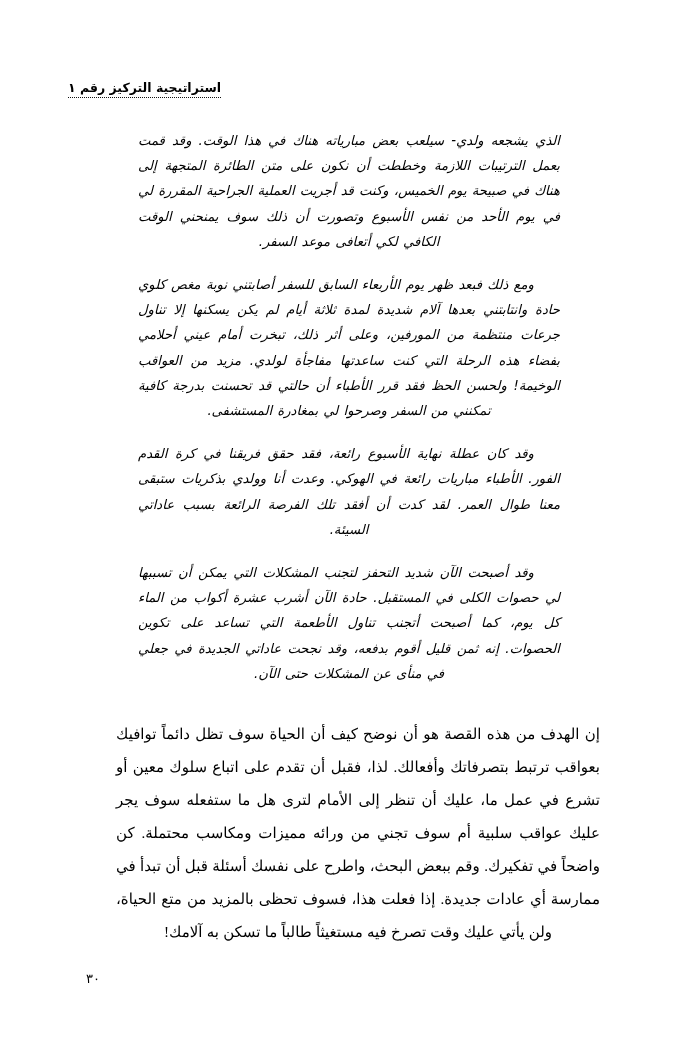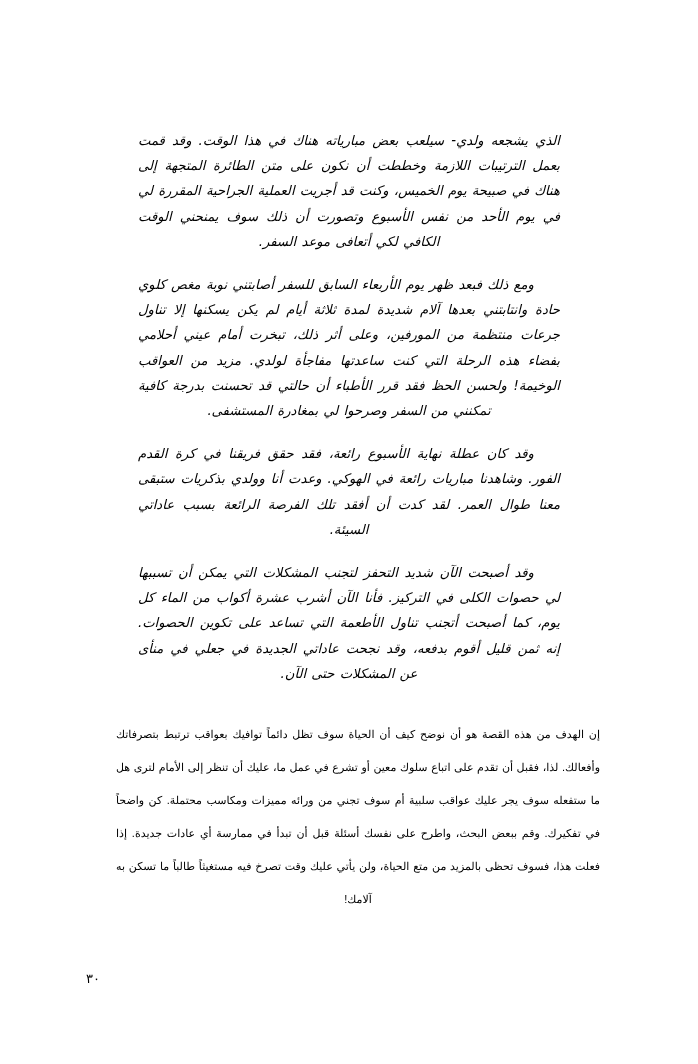--- a/index.html
+++ b/index.html
@@ -69,22 +69,22 @@
   .closing-block {
     position: absolute;
     top: 718px;
     right: 98px;
     width: 500px;
     direction: rtl;
   }
 
   .closing-block p {
     margin: 0 0 6px 16px;
-    font-family: Liberation Sans, sans-serif;
-    font-size: 11px;
+    font-family: Liberation Serif, serif;
+    font-size: 15px;
     line-height: 33px;
     text-align: justify;
     text-align-last: center;
     text-indent: 0;
     word-spacing: 0.5px;
   }
   .closing-block p:last-child { margin-bottom: 0; }
 
   
   .folio {
@@ -94,26 +94,29 @@
     font-family: Liberation Sans, sans-serif;
     font-size: 13px;
     direction: rtl;
   }
 </style>
 </head>
 <body>
 
 <div class="page">
 
+  <div class="running-head">
+    <span class="rh-text">استراتيجية التركيز رقم ١</span>
+  </div>
 
   <div class="story-block">
     <p class="no-indent">الذي يشجعه ولدي- سيلعب بعض مبارياته هناك في هذا الوقت. وقد قمت بعمل الترتيبات اللازمة وخططت أن نكون على متن الطائرة المتجهة إلى هناك في صبيحة يوم الخميس، وكنت قد أجريت العملية الجراحية المقررة لي في يوم الأحد من نفس الأسبوع وتصورت أن ذلك سوف يمنحني الوقت الكافي لكي أتعافى موعد السفر.</p>
     <p>ومع ذلك فبعد ظهر يوم الأربعاء السابق للسفر أصابتني نوبة مغص كلوي حادة وانتابتني بعدها آلام شديدة لمدة ثلاثة أيام لم يكن يسكنها إلا تناول جرعات منتظمة من المورفين، وعلى أثر ذلك، تبخرت أمام عيني أحلامي بفضاء هذه الرحلة التي كنت ساعدتها مفاجأة لولدي. مزيد من العواقب الوخيمة! ولحسن الحظ فقد قرر الأطباء أن حالتي قد تحسنت بدرجة كافية تمكنني من السفر وصرحوا لي بمغادرة المستشفى.</p>
-    <p>وقد كان عطلة نهاية الأسبوع رائعة، فقد حقق فريقنا في كرة القدم الفور. وشاهدنا مباريات رائعة في الهوكي. وعدت أنا وولدي بذكريات ستبقى معنا طوال العمر. لقد كدت أن أفقد تلك الفرصة الرائعة بسبب عاداتي السيئة.</p>
-    <p>وقد أصبحت الآن شديد التحفز لتجنب المشكلات التي يمكن أن تسببها لي حصوات الكلى في التركيز. فأنا الآن أشرب عشرة أكواب من الماء كل يوم، كما أصبحت أتجنب تناول الأطعمة التي تساعد على تكوين الحصوات. إنه ثمن قليل أقوم بدفعه، وقد نجحت عاداتي الجديدة في جعلي في منأى عن المشكلات حتى الآن.</p>
+    <p>وقد كان عطلة نهاية الأسبوع رائعة، فقد حقق فريقنا في كرة القدم الفور. الأطباء مباريات رائعة في الهوكي. وعدت أنا وولدي بذكريات ستبقى معنا طوال العمر. لقد كدت أن أفقد تلك الفرصة الرائعة بسبب عاداتي السيئة.</p>
+    <p>وقد أصبحت الآن شديد التحفز لتجنب المشكلات التي يمكن أن تسببها لي حصوات الكلى في المستقبل. حادة الآن أشرب عشرة أكواب من الماء كل يوم، كما أصبحت أتجنب تناول الأطعمة التي تساعد على تكوين الحصوات. إنه ثمن قليل أقوم بدفعه، وقد نجحت عاداتي الجديدة في جعلي في منأى عن المشكلات حتى الآن.</p>
   </div>
 
   <div class="closing-block">
     <p>إن الهدف من هذه القصة هو أن نوضح كيف أن الحياة سوف تظل دائماً توافيك بعواقب ترتبط بتصرفاتك وأفعالك. لذا، فقبل أن تقدم على اتباع سلوك معين أو تشرع في عمل ما، عليك أن تنظر إلى الأمام لترى هل ما ستفعله سوف يجر عليك عواقب سلبية أم سوف تجني من ورائه مميزات ومكاسب محتملة. كن واضحاً في تفكيرك. وقم ببعض البحث، واطرح على نفسك أسئلة قبل أن تبدأ في ممارسة أي عادات جديدة. إذا فعلت هذا، فسوف تحظى بالمزيد من متع الحياة، ولن يأتي عليك وقت تصرخ فيه مستغيثاً طالباً ما تسكن به آلامك!</p>
   </div>
 
   <div class="folio">٣٠</div>
 
 </div>
 

